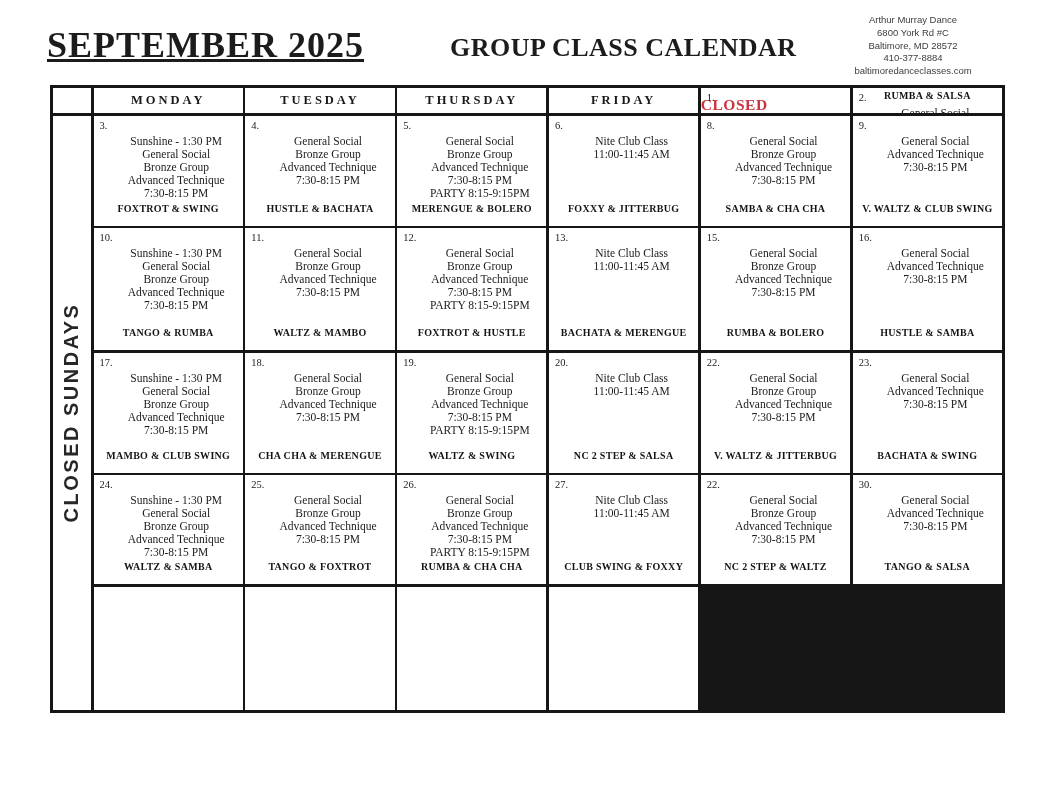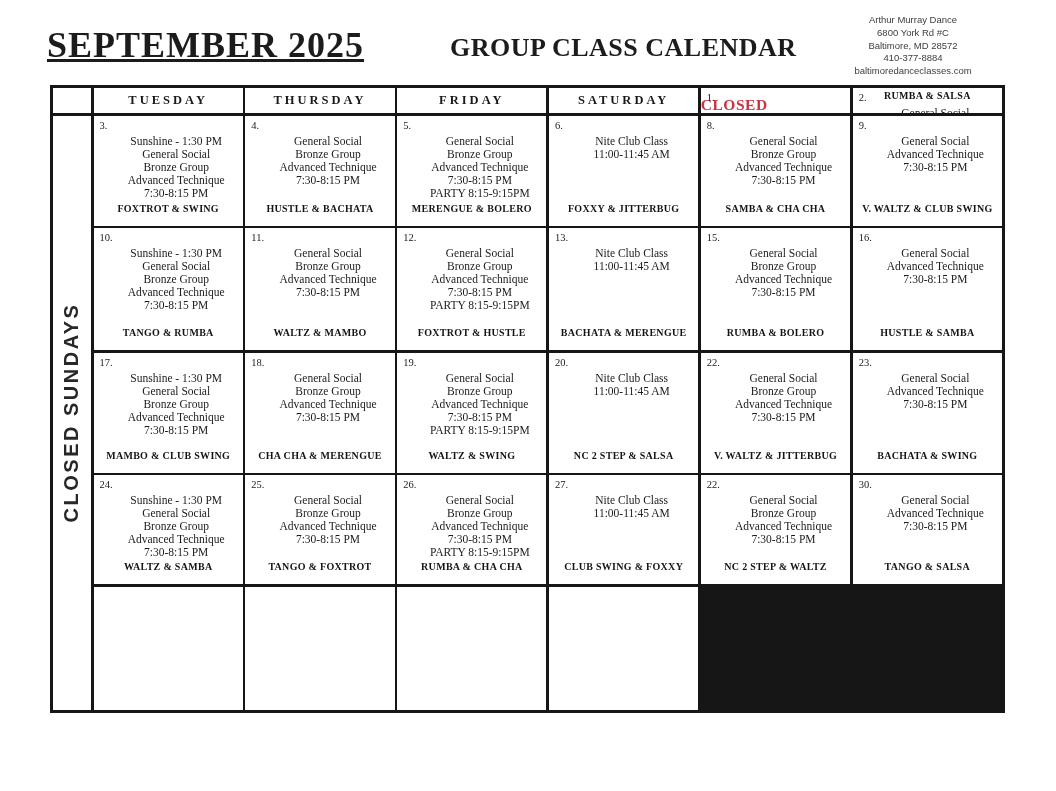--- a/index.html
+++ b/index.html
@@ -98,24 +98,24 @@
 <div class="biz">
   <div>Arthur Murray Dance</div>
   <div>6800 York Rd #C</div>
   <div>Baltimore, MD 28572</div>
   <div>410-377-8884</div>
   <div>baltimoredanceclasses.com</div>
 </div>
 
 <div class="calendar">
   <div class="corner"></div>
+  <div class="dayhead">MONDAY</div>
   <div class="dayhead">TUESDAY</div>
   <div class="dayhead">THURSDAY</div>
   <div class="dayhead">FRIDAY</div>
-  <div class="dayhead">SATURDAY</div>
   <div class="side">
     <span>CLOSED SUNDAYS</span>
   </div>
 
 <div class="cell">
       <div class="daynum">1.</div>
       <div class="closed" style="color: rgb(204, 51, 64);">CLOSED</div>
       <div class="note">HAPPY LABOR DAY!</div>
     </div>
     <div class="cell">

